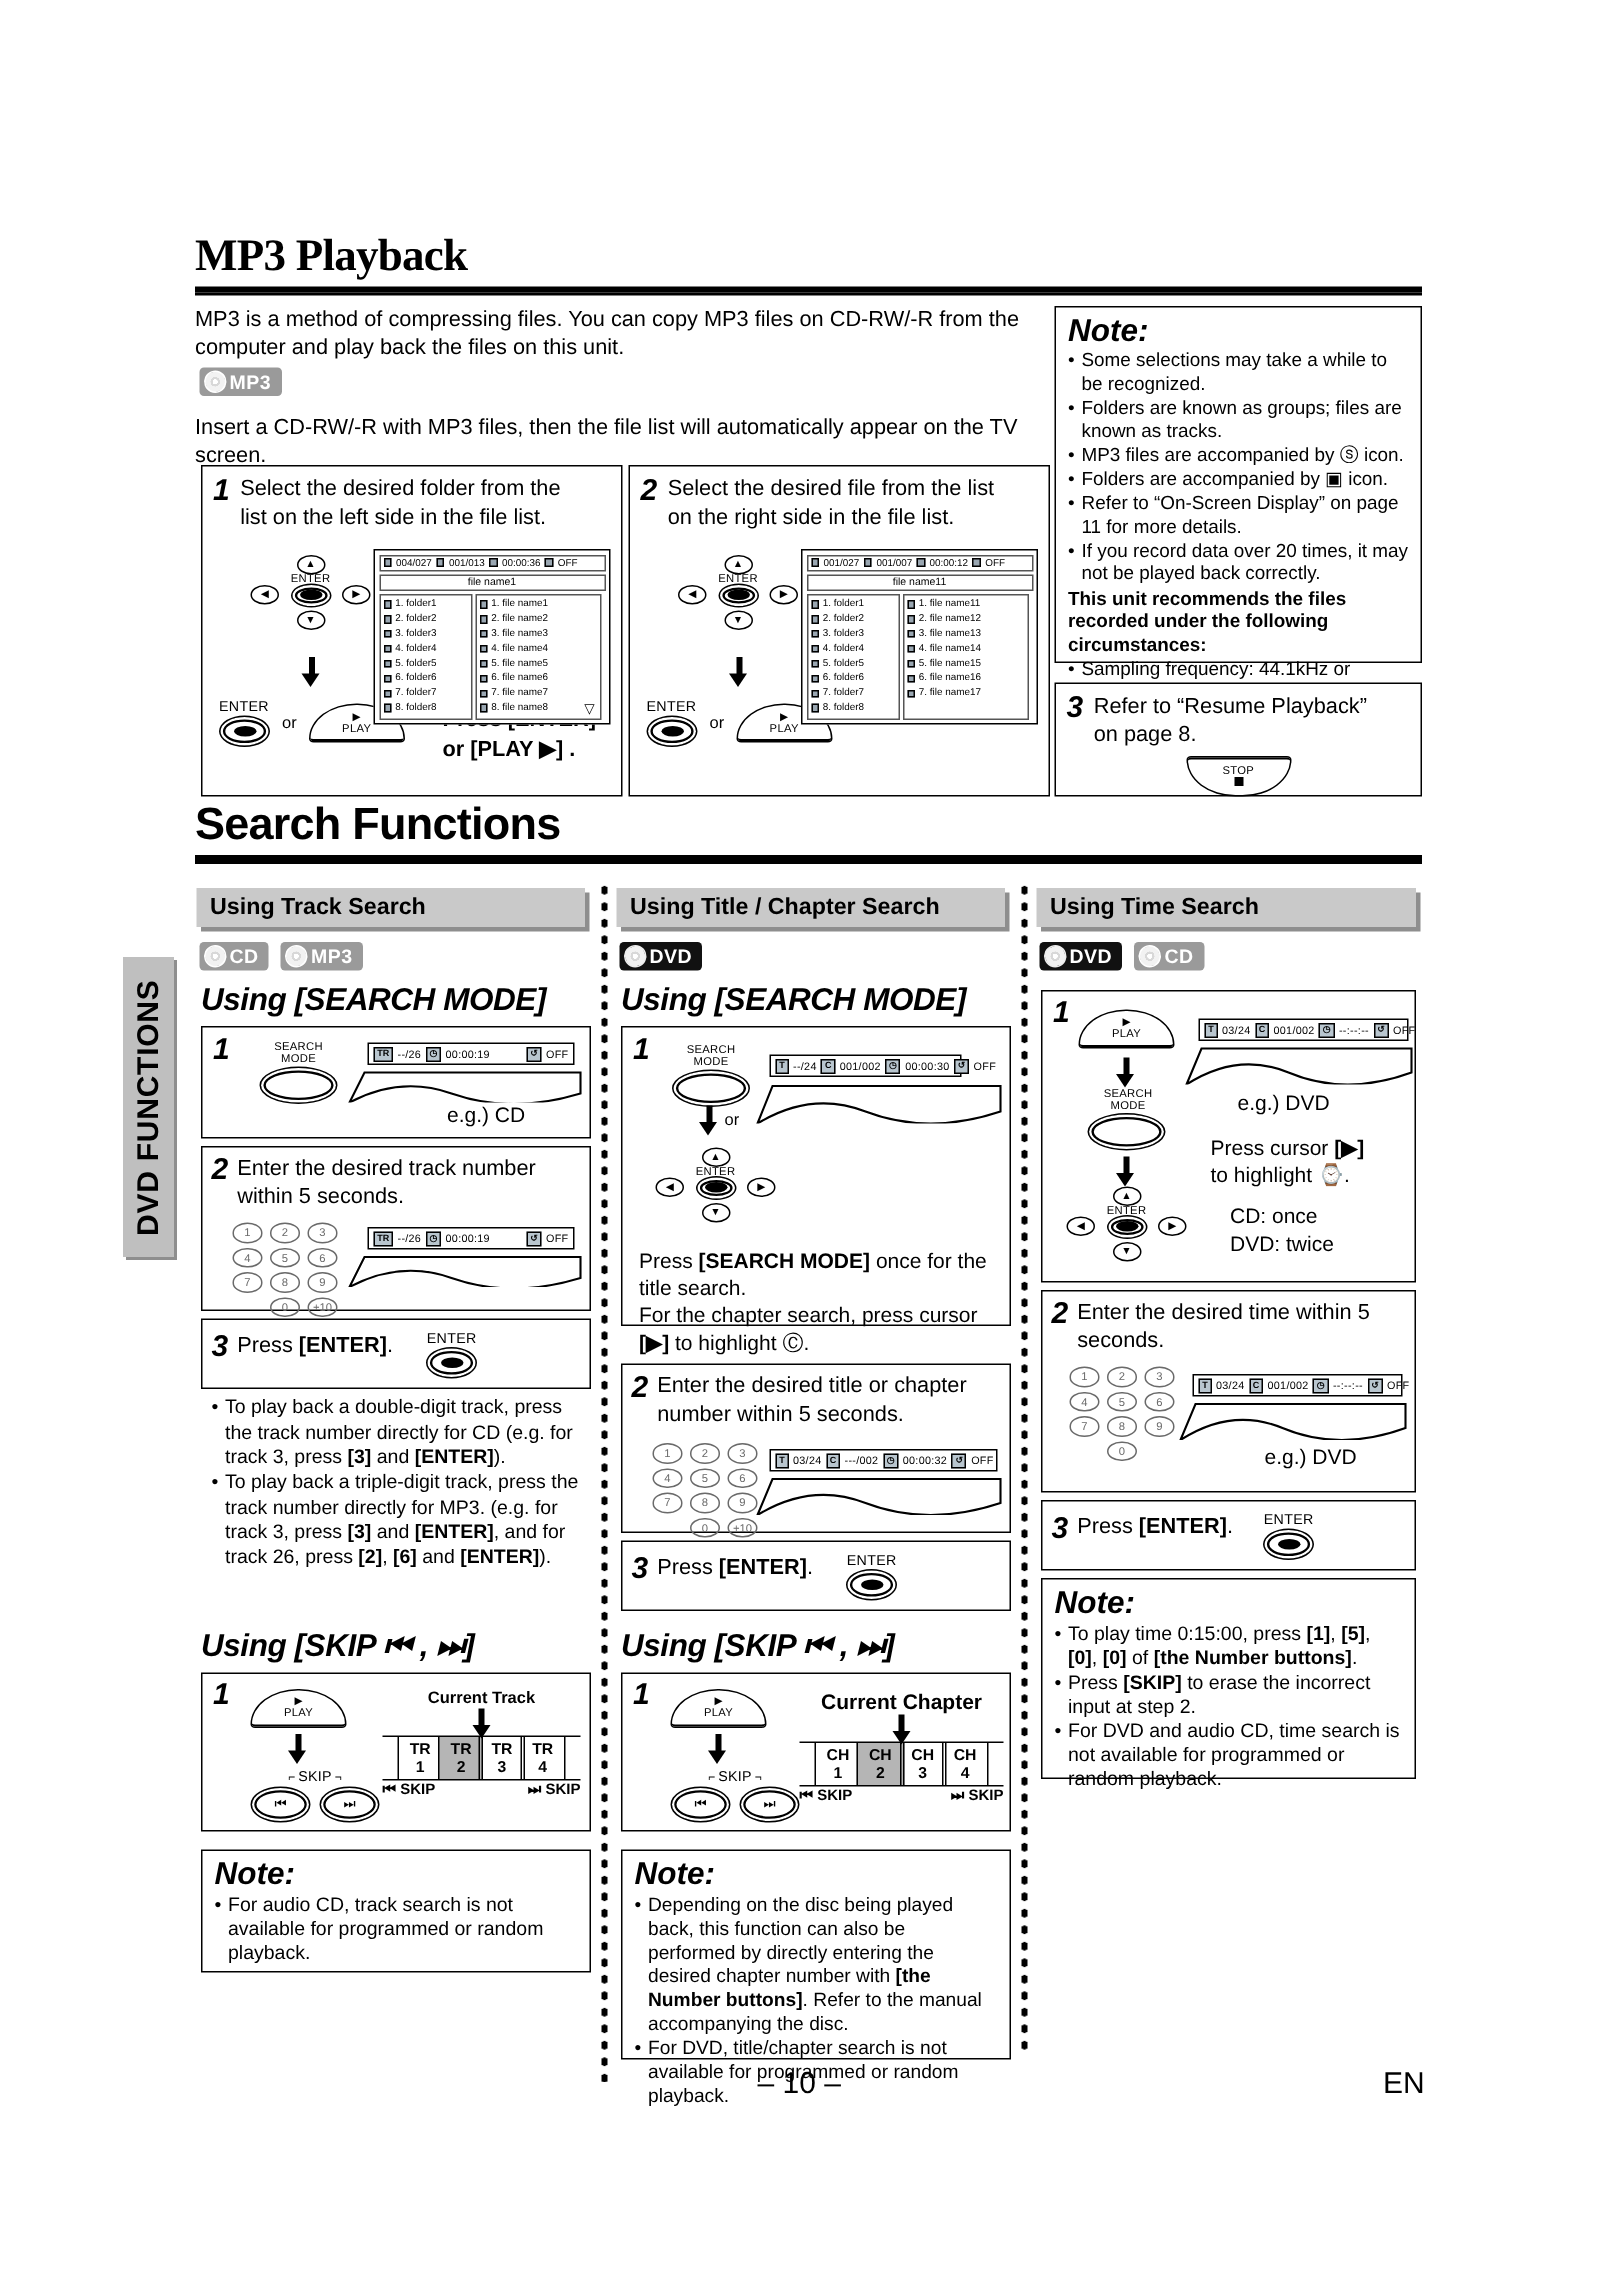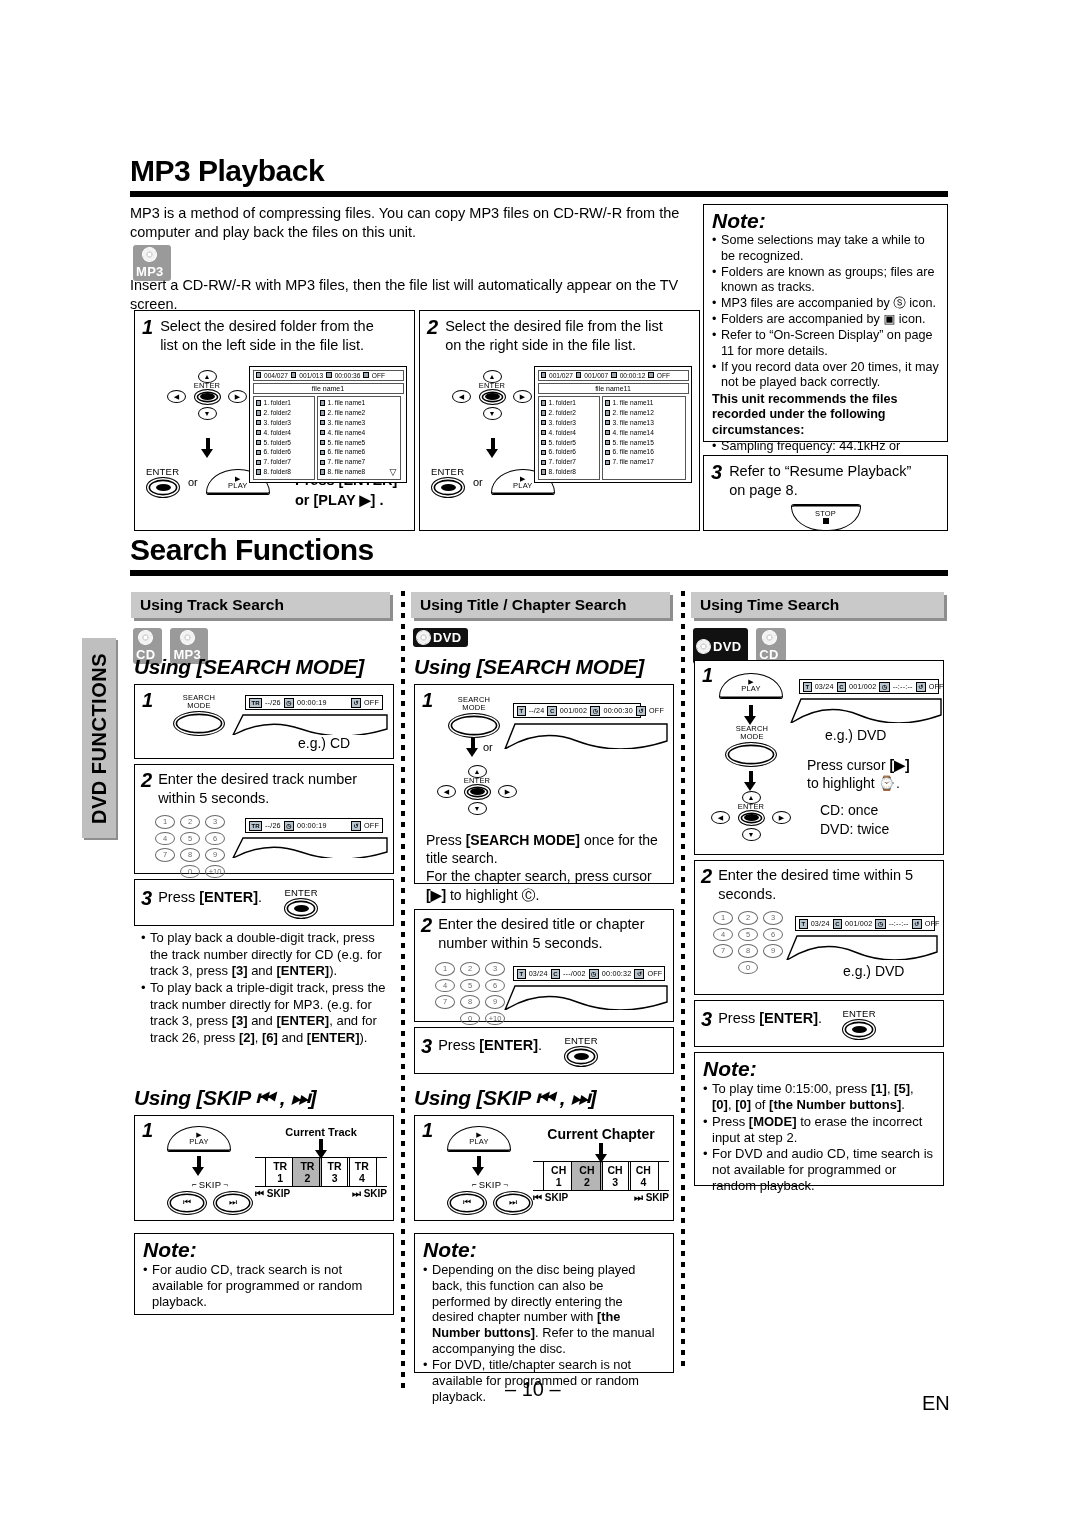--- a/index.html
+++ b/index.html
@@ -13,21 +13,21 @@
 
   
   .h1 { font-size:30px; font-weight:bold; letter-spacing:-0.5px; line-height:1; }
   .h1rule { border-top:4px solid #000; border-bottom:2px solid #000; height:6px; margin-top:5px; }
 
   .intro { font-size:14.5px; line-height:1.32; }
 
   
   .badge { display:inline-flex; align-items:center; gap:2px; padding:2px 7px 2px 3px;
            border-radius:3px; font-size:13px; font-weight:bold; letter-spacing:0.3px; }
-  .badge.gray { background:#9a9a9a; color:#fff;flex-direction:column; }
+  .badge.gray { background:#9a9a9a; color:#fff; }
   .badge.dark { background:#111; color:#fff; }
   .disc { width:15px; height:15px; border-radius:50%;
           background:radial-gradient(circle at 50% 50%, #fff 0 18%, #d8d8d8 19% 34%, #f2f2f2 35% 100%);
           border:1.3px solid #fff; position:relative; transform:rotate(-20deg); flex:none; }
   .badge.dark .disc { border-color:#eee; }
 
   
   .box { border:1.6px solid #000; background:#fff; position:absolute; }
   .notebox { border:1.6px solid #000; background:#fff; position:absolute; padding:5px 8px 7px 8px; }
   .note-t { font-size:21px; font-weight:bold; font-style:italic; line-height:1.05; margin-bottom:1px; }
@@ -119,21 +119,21 @@
   .trk .cell.on { background:#b5b5b5; }
 
   .skiplab { font-size:10px; font-weight:bold; }
   .ftr { font-size:20px; }
 </style>
 </head>
 <body>
 
 <div class="page">
 
-  <div style="position:absolute; left:130px; top:156px; width:818px;">
+  <div style="position:absolute; left:130px; top:156px; width:818px;font-family:Liberation Serif, serif;">
     <div class="h1">MP3 Playback</div>
     <div class="h1rule"></div>
   </div>
 
   <div class="intro" style="position:absolute; left:130px; top:204px; width:565px;">MP3 is a method of compressing files. You can copy MP3 files on CD-RW/-R from the computer and play back the files on this unit.</div>
 
   <div style="position:absolute; left:133px; top:245px;">
     <span class="badge gray">
         <span class="disc"></span>
         <span>MP3</span>
@@ -868,21 +868,21 @@
             <i></i>
           </div>
       </div>
     </div>
   </div>
 
   <div class="notebox" style="left:694px; top:1052px; width:250px; height:134px;">
     <div class="note-t">Note:</div>
     <ul class="nl" style="font-size:13px;">
       <li>To play time 0:15:00, press <b>[1]</b>, <b>[5]</b>, <b>[0]</b>, <b>[0]</b> of <b>[the Number buttons]</b>.</li>
-      <li>Press <b>[MODE]</b> to erase the incorrect input at step 2.</li>
+      <li>Press <b>[SKIP]</b> to erase the incorrect input at step 2.</li>
       <li>For DVD and audio CD, time search is not available for programmed or random playback.</li>
     </ul>
   </div>
 
   <div class="ftr" style="position:absolute; left:505px; top:1378px;">– 10 –</div>
-  <div class="ftr" style="position:absolute; left:922px; top:1378px;margin-top:14px;">EN</div>
+  <div class="ftr" style="position:absolute; left:922px; top:1378px;">EN</div>
 
 </div>
 
 </body></html>

